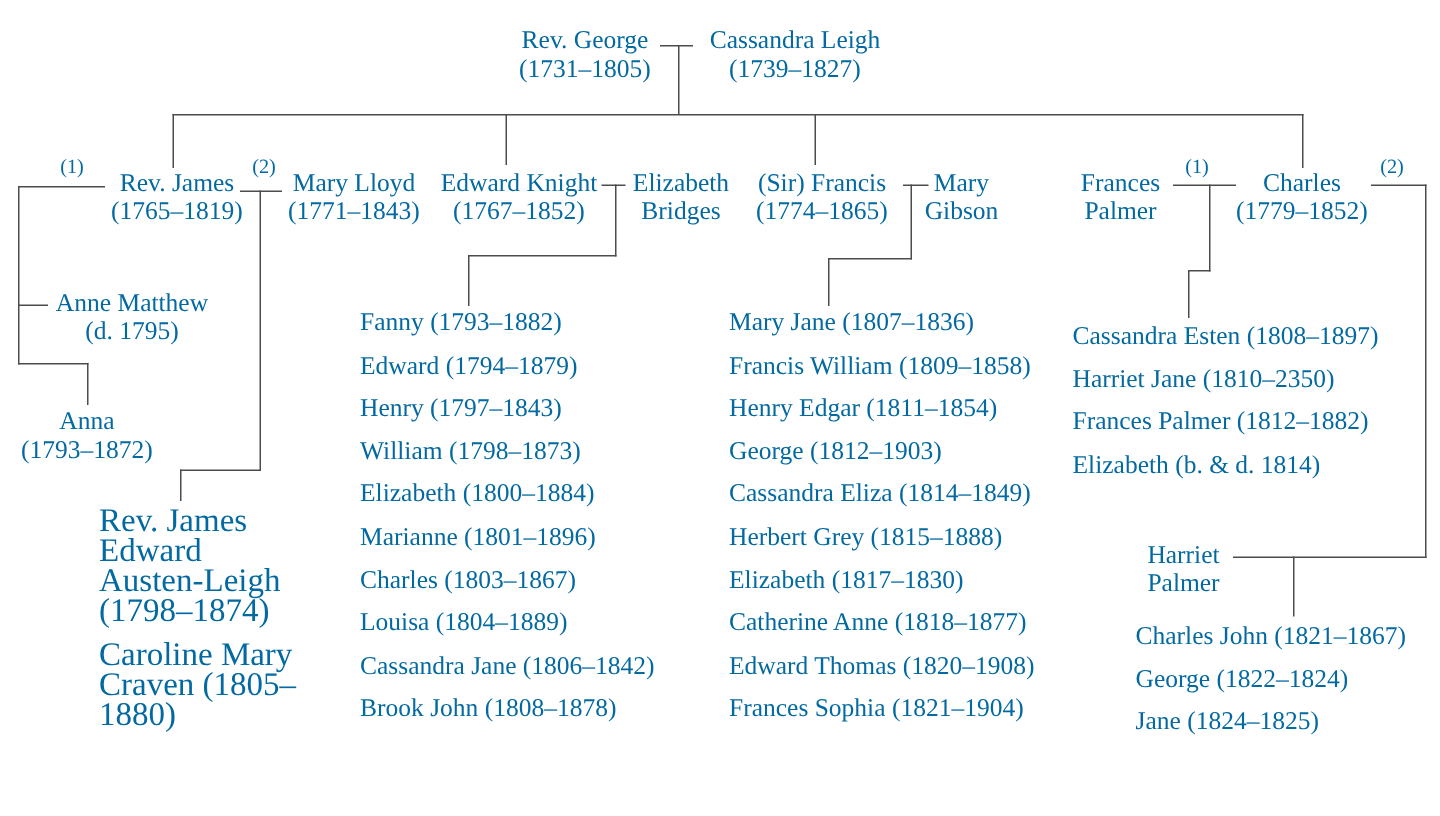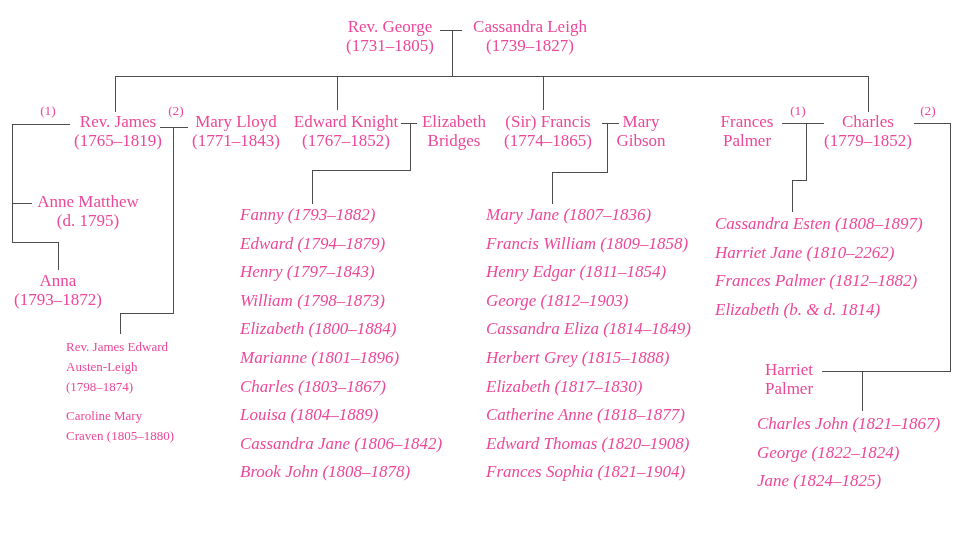--- a/index.html
+++ b/index.html
@@ -1,29 +1,29 @@
 <!DOCTYPE html>
 <html><head>
 <meta charset="utf-8">
 <style>
   html,body{margin:0;padding:0;background:#ffffff;}
   #tree{
     position:relative;width:960px;height:492px;background:#ffffff;
-    font-family:"Liberation Serif", serif;color:#ec4899;overflow:hidden;
+    font-family:"Liberation Serif", serif;color:#0369a1;overflow:hidden;
   }
   .person{position:absolute;text-align:center;font-size:17px;line-height:19px;white-space:nowrap;}
   .person div{white-space:nowrap;}
   .mlabel{position:absolute;font-size:13.5px;line-height:14px;text-align:center;width:28px;}
   .hline,.vline{position:absolute;background:#4c4c4c;}
   .hline{height:1px;}
   .vline{width:1px;}
   .plist{position:absolute;font-size:17px;text-align:left;}
-  .child-item{line-height:18px;margin-bottom:10.6px;white-space:nowrap;font-style:italic;}
+  .child-item{line-height:18px;margin-bottom:10.6px;white-space:nowrap;}
   .it{}
-  .block{position:absolute;font-size:13px;line-height:20px;text-align:left;}
+  .block{position:absolute;font-size:22px;line-height:20px;text-align:left;}
   .block p{margin:0;}
   .block p + p{margin-top:9px;}
 </style>
 </head>
 <body>
 
 <div id="tree">
 
   <div class="person" style="left:338px;top:17px;width:104px;">
     <div>Rev. George</div>
@@ -148,21 +148,21 @@
       <div class="child-item">Herbert Grey (1815–1888)</div>
       <div class="child-item">Elizabeth (1817–1830)</div>
       <div class="child-item">Catherine Anne (1818–1877)</div>
       <div class="child-item">Edward Thomas (1820–1908)</div>
       <div class="child-item">Frances Sophia (1821–1904)</div>
       <div class="child-item">Cholmely (1823–1824)</div>
     </div>
 
   <div class="plist" style="left:715px;top:215px;">
       <div class="child-item">Cassandra Esten (1808–1897)</div>
-      <div class="child-item">Harriet Jane (1810–2262)</div>
+      <div class="child-item">Harriet Jane (1810–2350)</div>
       <div class="child-item">Frances Palmer (1812–1882)</div>
       <div class="child-item">Elizabeth (b. &amp; d. 1814)</div>
     </div>
 
   <div class="person" style="left:749px;top:360px;width:80px;">
     <div>Harriet</div>
     <div>Palmer</div>
   </div>
   <div class="hline" style="left:822px;top:371px;width:129px;"></div>
   <div class="vline" style="left:862px;top:371px;height:40px;"></div>

